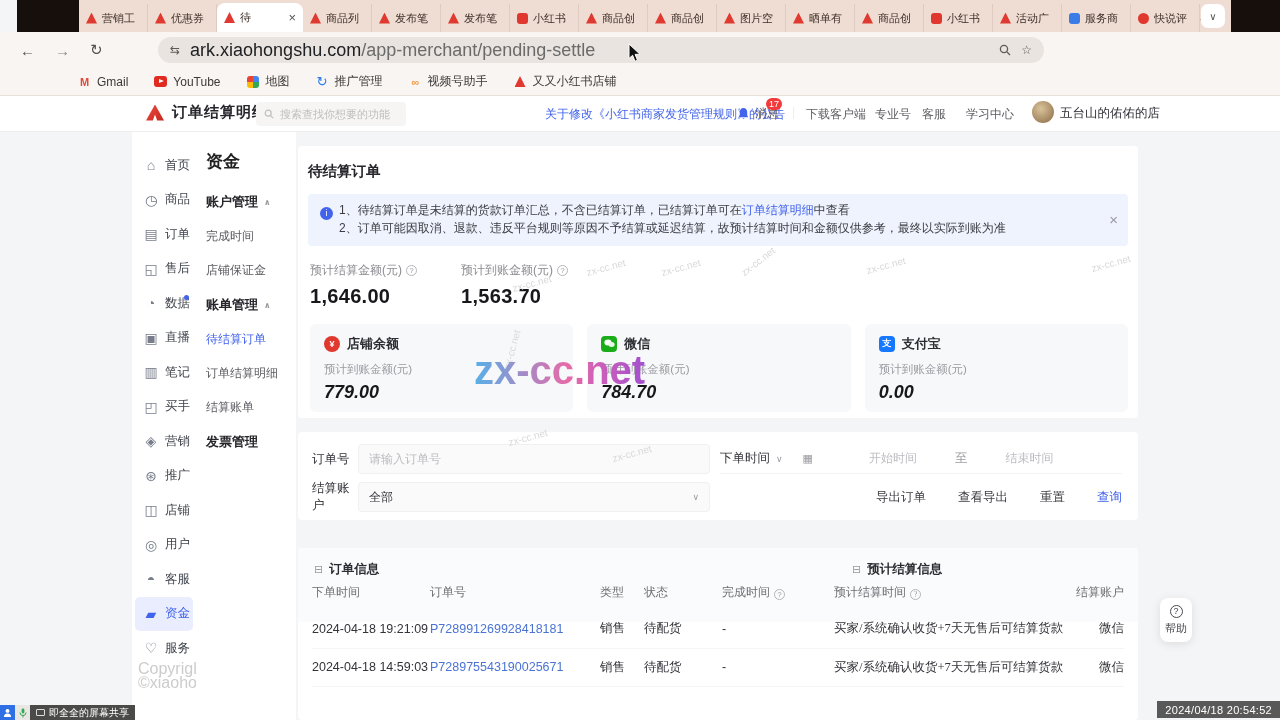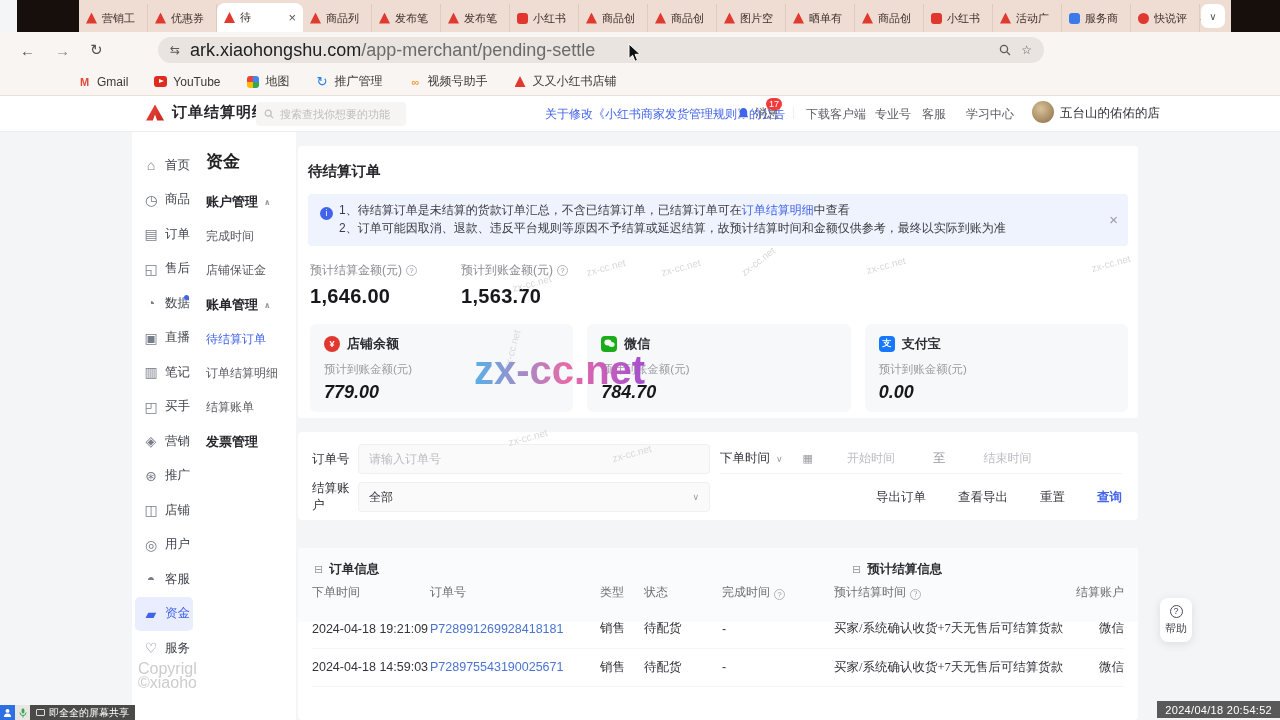--- a/index.html
+++ b/index.html
@@ -99,21 +99,21 @@
   .card2 { top:300px; height:88px; padding:12px 14px; }
   .frow { display:flex; align-items:center; height:30px; }
   .flabel { width:46px; font-size:12.5px; color:#33333a; flex:0 0 46px; }
   .finput { width:352px; height:30px; background:#fafafa; border:1px solid #f0f0f0; border-radius:4px; padding:0 10px; font-size:12px; color:#333; outline:none; font-family:inherit; }
   .finput::placeholder { color:#bcbcc2; }
   .fselect { width:352px; height:30px; background:#fafafa; border:1px solid #f0f0f0; border-radius:4px; padding:0 10px; font-size:12px; color:#33333a; display:flex; align-items:center; justify-content:space-between; }
   .fselect .c, .dategrp .c { color:#9a9aa0; font-size:9px; }
   .dategrp { position:absolute; right:16px; top:12px; width:402px; height:30px; display:flex; align-items:center; border-bottom:1px solid #f3f3f3; font-size:12.5px; color:#33333a; }
   .dategrp .ph { color:#bcbcc2; font-size:12px; }
   .fbtns { position:absolute; right:16px; bottom:14px; display:flex; gap:32px; font-size:12.5px; color:#3c3c42; }
-  .fbtns .primary { color:#4263eb;font-weight:bold; }
+  .fbtns .primary { color:#4263eb; }
 
   .card3 { top:416px; height:172px; padding:0 14px; overflow:hidden; }
   .thead-bg { position:absolute; left:0; top:0; width:100%; height:74px; background:#fafbfc; }
   .tgroups { position:relative; padding-top:13px; height:24px; }
   .tgroup { display:flex; align-items:center; gap:6px; font-size:12.5px; font-weight:600; color:#2c2c32; position:absolute; top:13px; left:2px; }
   .tgroup.g2 { left:540px; }
   .tgroup .coll { color:#9a9aa0; font-size:11px; font-weight:normal; }
   .tcols { position:relative; display:flex; align-items:center; height:36px; margin-top:2px; font-size:12px; color:#6e6e74; }
   .trow { display:flex; align-items:center; height:38.5px; border-bottom:1px solid #f5f5f6; font-size:12.5px; color:#33333a; position:relative; }
   .c1{width:118px;} .c2{width:170px;} .c3{width:44px;} .c4{width:78px;} .c5{width:112px;} .c6{width:236px;font-family:Liberation Serif, serif;} .c7{flex:1;text-align:right;}
@@ -455,21 +455,21 @@
 
   <div class="card card2">
     <div class="frow">
       <span class="flabel">订单号</span>
       <input class="finput" placeholder="请输入订单号" style="">
     </div>
     <div class="dategrp">
       <span>下单时间</span>
       <span class="c" style="margin-left:6px;">∨</span>
       <span style="margin-left:20px;color:#9a9aa0;font-size:11px;">▦</span>
-      <span class="ph" style="margin-left:34px;">开始时间</span>
+      <span class="ph" style="margin-left:56px;">开始时间</span>
       <span style="margin-left:38px;color:#9a9aa0;">至</span>
       <span class="ph" style="margin-left:38px;">结束时间</span>
     </div>
     <div class="frow" style="margin-top:8px;">
       <span class="flabel">结算账户</span>
       <div class="fselect">
         <span>全部</span>
         <span class="c">∨</span>
       </div>
     </div>

